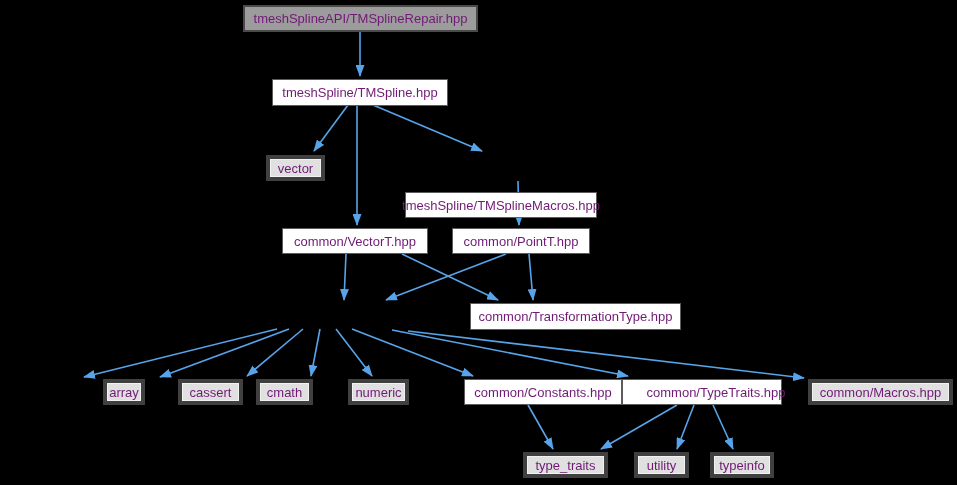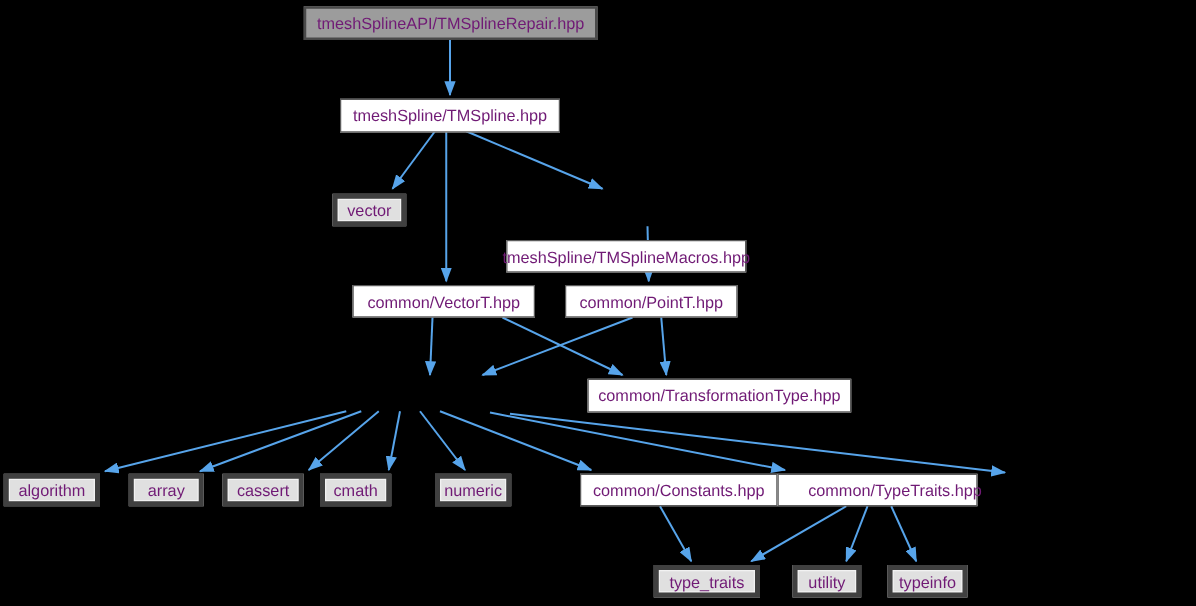--- a/index.html
+++ b/index.html
@@ -68,24 +68,24 @@
     <line class="edge" x1="713" y1="405" x2="733" y2="449" marker-end="url(#arrow)"></line>
   </svg>
 
   <div class="node current" style="left:243px;top:5px;width:235px;height:27px;">tmeshSplineAPI/TMSplineRepair.hpp</div>
   <div class="node white" style="left:272px;top:79px;width:176px;height:27px;">tmeshSpline/TMSpline.hpp</div>
   <div class="node gray" style="left:266px;top:155px;width:59px;height:26px;">vector</div>
   <div class="node white" style="left:405px;top:155px;width:192px;height:26px;margin-top:37px;">tmeshSpline/TMSplineMacros.hpp</div>
   <div class="node white" style="left:282px;top:228px;width:146px;height:26px;">common/VectorT.hpp</div>
   <div class="node white" style="left:452px;top:228px;width:138px;height:26px;">common/PointT.hpp</div>
   <div class="node white" style="left:433px;top:303px;width:211px;height:27px;margin-left:37px;">common/TransformationType.hpp</div>
-  <div class="node gray" style="left:3px;top:379px;width:77px;height:26px;">algorithm</div>
-  <div class="node gray" style="left:103px;top:379px;width:60px;height:26px;">array</div>
+  <div class="node gray" style="left:103px;top:379px;width:42px;height:26px;">array</div>
   <div class="node gray" style="left:178px;top:379px;width:65px;height:26px;">cassert</div>
   <div class="node gray" style="left:256px;top:379px;width:57px;height:26px;">cmath</div>
   <div class="node gray" style="left:348px;top:379px;width:61px;height:26px;">numeric</div>
   <div class="node white" style="left:464px;top:379px;width:158px;height:26px;">common/Constants.hpp</div>
   <div class="node white" style="left:622px;top:379px;width:160px;height:26px;padding-left:28px;">common/TypeTraits.hpp</div>
+  <div class="node gray" style="left:808px;top:379px;width:145px;height:26px;">common/Macros.hpp</div>
   <div class="node gray" style="left:523px;top:452px;width:85px;height:26px;">type_traits</div>
   <div class="node gray" style="left:634px;top:452px;width:55px;height:26px;">utility</div>
   <div class="node gray" style="left:710px;top:452px;width:64px;height:26px;">typeinfo</div>
 
 </div>
 
 </body></html>

